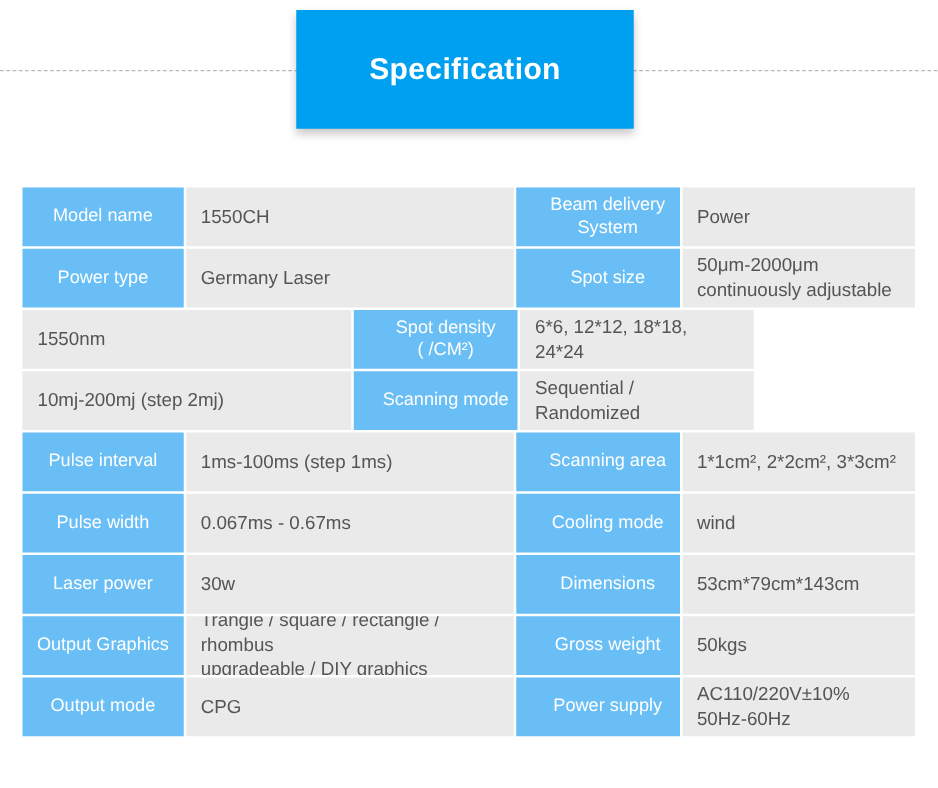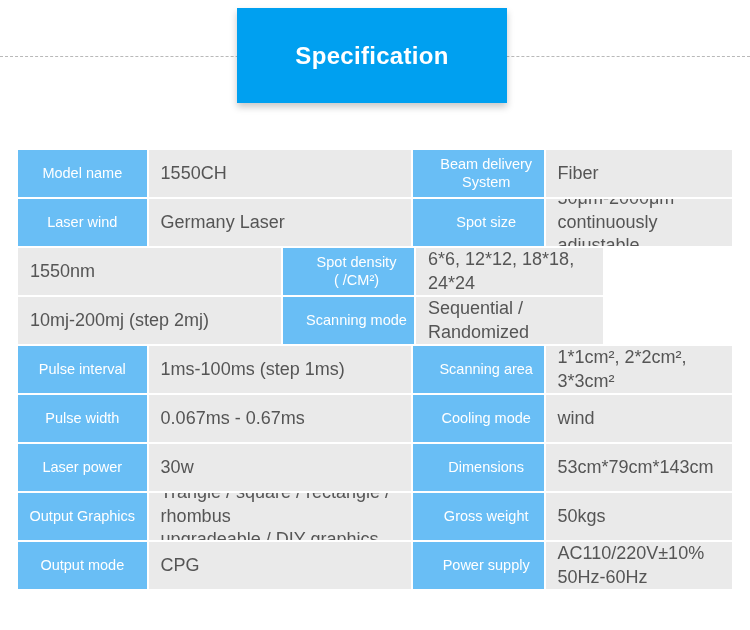--- a/index.html
+++ b/index.html
@@ -78,21 +78,21 @@
     color: #ffffff;
     font-size: 14.5px;
     justify-content: center;
     text-align: center;
     line-height: 1.18;
     padding: 0 4px;
   }
   .cell-value {
     background: #eaeaea;
     color: #555555;
-    font-size: 18px;
+    font-size: 15px;
     justify-content: flex-start;
     text-align: left;
     line-height: 1.3;
     padding: 0 12px;
   }
   .col-label-left  { width: 129px; }
   .col-value-left  { width: 263px; }
   .col-label-right { width: 131px; padding-left: 20px; }
   .col-value-right { width: 187px; }
   .spec-row .col-value-right { width: 187px; }
@@ -109,24 +109,24 @@
     <span class="banner-title">Specification</span>
   </div>
 </div>
 
 <div class="spec-table" id="spec-table">
     <div class="spec-row">
       <div class="cell cell-label col-label-left two-line">Model name</div>
       <div class="cell cell-value col-value-left two-line">1550CH</div>
       <div class="cell cell-label col-label-right two-line">Beam delivery
 System</div>
-      <div class="cell cell-value col-value-right two-line">Fiber</div>
+      <div class="cell cell-value col-value-right two-line">Power</div>
     </div>
     <div class="spec-row">
-      <div class="cell cell-label col-label-left two-line">Laser wind</div>
+      <div class="cell cell-label col-label-left two-line">Power type</div>
       <div class="cell cell-value col-value-left two-line">Germany Laser</div>
       <div class="cell cell-label col-label-right two-line">Spot size</div>
       <div class="cell cell-value col-value-right two-line">50μm-2000μm
 continuously adjustable</div>
     </div>
     <div class="spec-row">
       <div class="cell cell-value col-value-left two-line">1550nm</div>
       <div class="cell cell-label col-label-right two-line">Spot density
 ( /CM²)</div>
       <div class="cell cell-value col-value-right two-line">6*6, 12*12, 18*18, 24*24</div>

